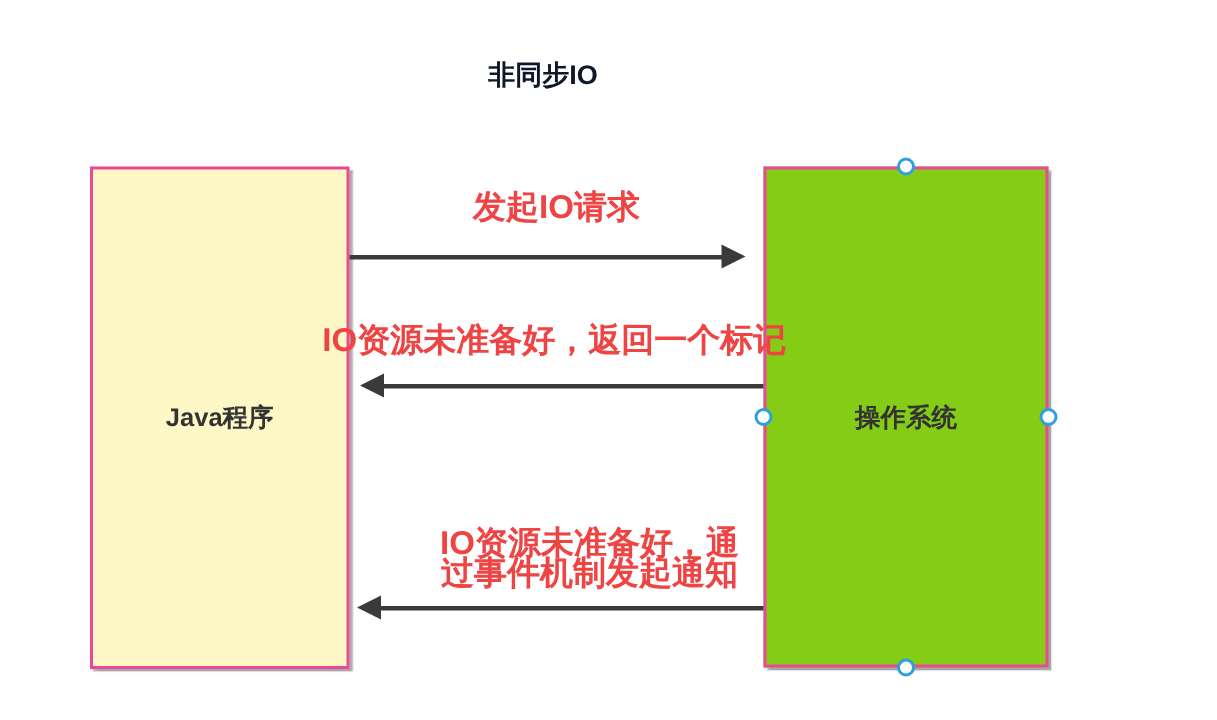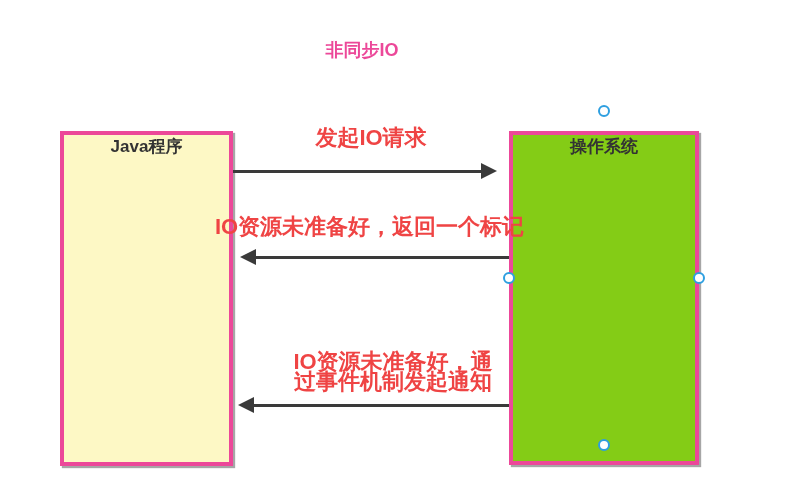--- a/index.html
+++ b/index.html
@@ -10,30 +10,30 @@
     background: #ffffff;
     font-family: "Liberation Sans", "DejaVu Sans", sans-serif;
     overflow: hidden;
   }
   .diagram-title {
     position: absolute;
     left: 262px; top: 38px; width: 200px;
     text-align: center;
     font-size: 18px;
     font-weight: bold;
-    color: #ec4899;
+    color: #0f172a;
   }
   .node {
     position: absolute;
     box-sizing: border-box;
-    border: 4px solid #ec4899;
+    border: 2px solid #ec4899;
     box-shadow: 2px 2px 1px rgba(0,0,0,0.35);
     display: flex;
+    align-items: center;
     justify-content: center;
-    margin-top: 20px;
   }
   .node-java { left: 60px; top: 111px; width: 173px; height: 335px; background: #fdf8c5; }
   .node-os   { left: 509px; top: 111px; width: 190px; height: 334px; background: #84cc16; }
   .node-label {
     font-size: 17px;
     font-weight: bold;
     color: #333333;
     text-align: center;
   }
   .edge-line {

